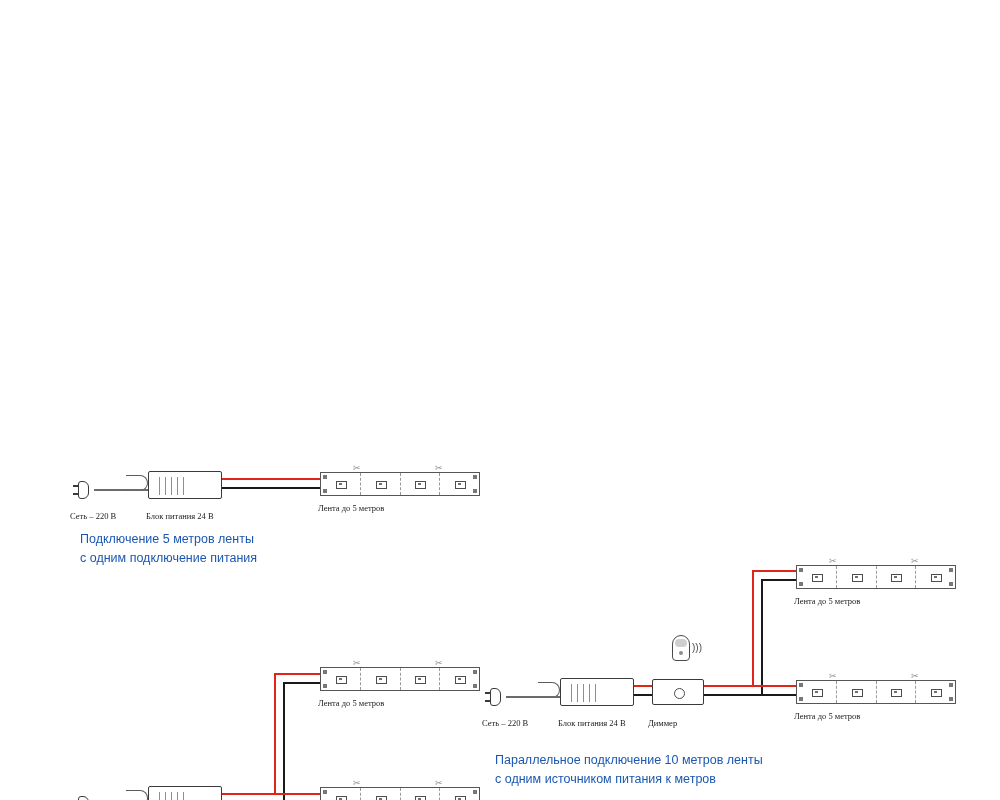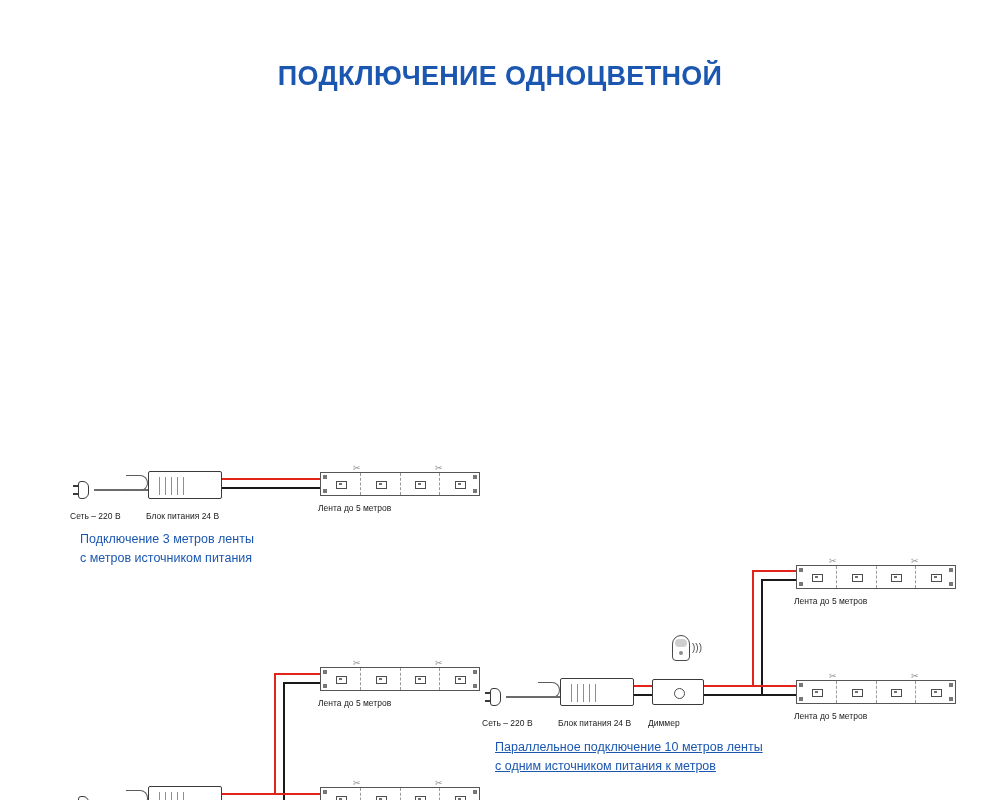--- a/index.html
+++ b/index.html
@@ -48,21 +48,21 @@
     white-space: nowrap;
   }
   .caption span { display: block; }
 
   
   .lbl {
     position: absolute;
     font-size: 8.5px;
     color: #1a1a1a;
     white-space: nowrap;
-    font-family: Liberation Sans, sans-serif;
+    font-family: Liberation Serif, serif;
   }
 
   
   
   .psu {
     position: absolute;
     background: #ffffff;
     border: 1.6px solid #3a3a3a;
     border-radius: 2px;
     width: 74px;
@@ -226,21 +226,20 @@
     color: #4a4a4a;
     line-height: 1;
   }
 </style>
 </head>
 <body>
 
 <div class="page">
 
   <div class="title">
-    <span>ПОДКЛЮЧЕНИЕ ОДНОЦВЕТНОЙ</span>
   </div>
 
   <div class="diagram" style="left:70px; top:235px; width:420px; height:100px;">
 
     <div class="plug" style="left:8px; top:246px;">
       <div class="body"></div>
       <div class="pin p1"></div>
       <div class="pin p2"></div>
     </div>
     <div class="wire w-grey h" style="left:24px; top:254px; width:34px;"></div>
@@ -277,22 +276,22 @@
         </div>
       <div class="seg">
           <div class="led"></div>
           <div class="pad t r"></div>
           <div class="pad b r"></div>
         </div>
     </div>
     <div class="lbl" style="left:248px; top:268px;">Лента до 5 метров</div>
 
     <div class="caption" style="left:10px; top:295px;">
-      <span>Подключение 3 метров ленты</span>
-      <span>с метров источником питания</span>
+      <span>Подключение 5 метров ленты</span>
+      <span>с одним подключение питания</span>
     </div>
   </div>
 
   <div class="diagram" style="left:70px; top:365px; width:420px; height:160px;">
 
     <div class="plug" style="left:8px; top:431px;">
       <div class="body"></div>
 
     </div>
 
@@ -477,21 +476,21 @@
           <div class="led"></div>
         </div>
       <div class="seg">
           <div class="led"></div>
           <div class="pad t r"></div>
           <div class="pad b r"></div>
         </div>
     </div>
     <div class="lbl" style="left:304px; top:401px;">Лента до 5 метров</div>
 
-    <div class="caption" style="left:5px; top:428px;text-decoration:underline;">
+    <div class="caption" style="left:5px; top:441px;">
       <span>Параллельное подключение 10 метров ленты</span>
       <span>с одним источником питания к метров</span>
     </div>
   </div>
 
   <div class="diagram" style="left:490px; top:520px; width:440px; height:170px;">
 
     
     
     

